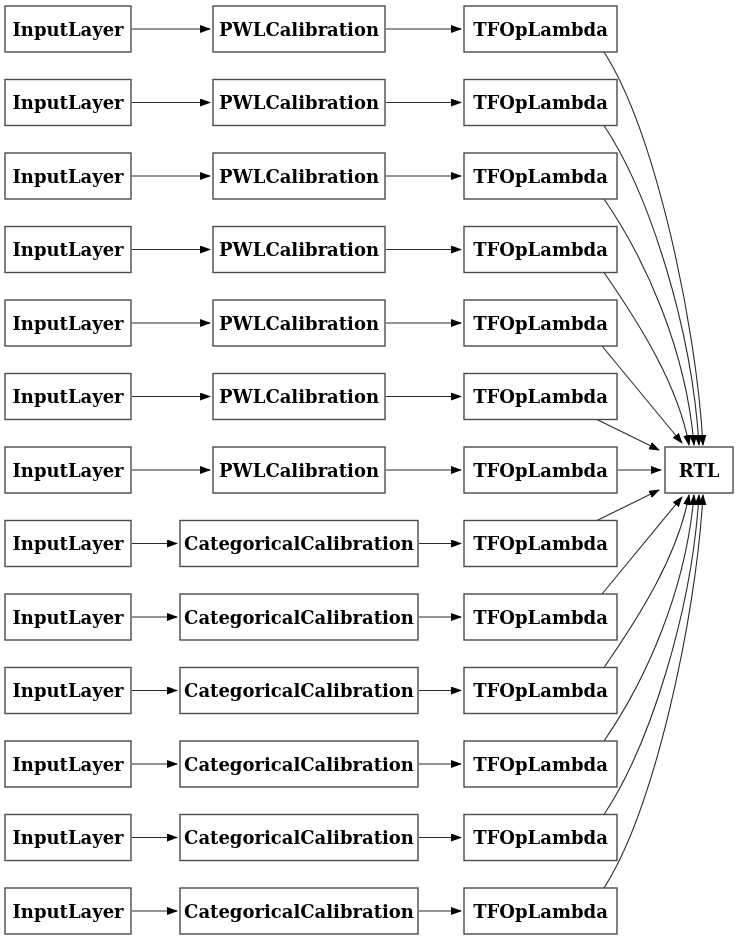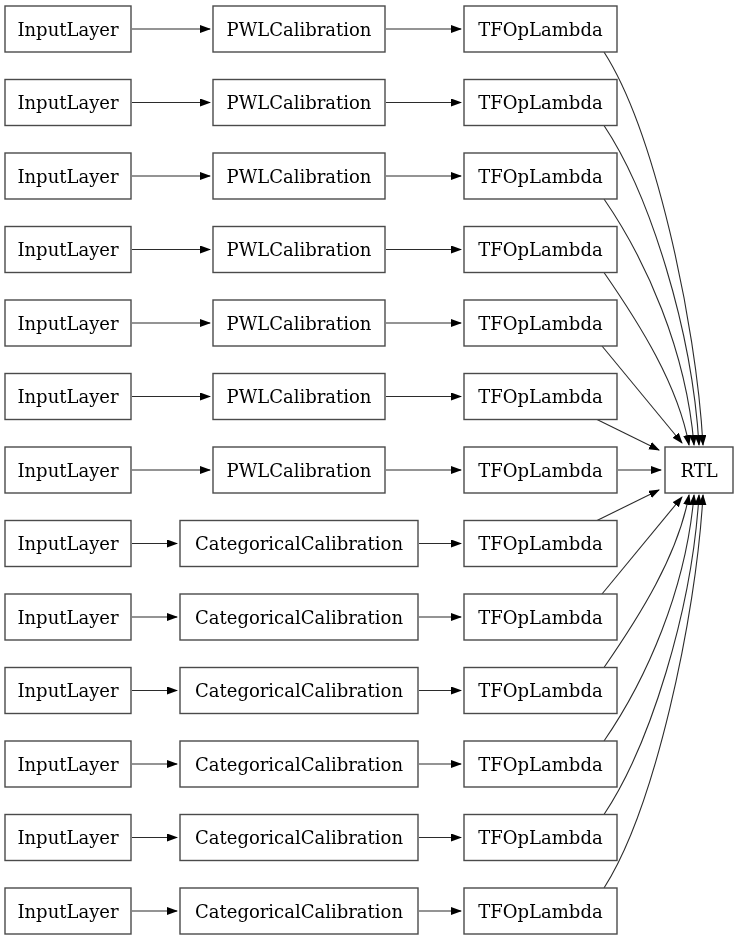--- a/index.html
+++ b/index.html
@@ -18,21 +18,21 @@
   }
   svg text {
     font-family: "DejaVu Serif", "Liberation Serif", serif;
     font-size: 18px;
     fill: #000000;
   }
 </style>
 </head>
 <body>
 
-<div class="diagram-wrap" style="background: rgb(255, 255, 255);">
+<div class="diagram-wrap" style="background: rgb(255, 255, 255); font-weight: bold;">
   <svg id="diagram-svg" width="741" height="940" viewBox="0 0 741 940" xmlns="http://www.w3.org/2000/svg">
     <defs>
       <marker id="arrowhead" markerUnits="userSpaceOnUse" markerWidth="12" markerHeight="9" refX="10" refY="4" orient="auto">
         <path d="M0,0 L11,4 L0,8 Z" fill="#000000"></path>
       </marker>
     </defs>
     <g id="edges-layer">
         <path d="M132 29 L210 29" fill="none" stroke="#2b2b2b" stroke-width="1.1" marker-end="url(#arrowhead)"></path>
         <path d="M386 29 L461 29" fill="none" stroke="#2b2b2b" stroke-width="1.1" marker-end="url(#arrowhead)"></path>
         <path d="M604 52 C654 130 696 320 703 445" fill="none" stroke="#2b2b2b" stroke-width="1.1" marker-end="url(#arrowhead)"></path>

